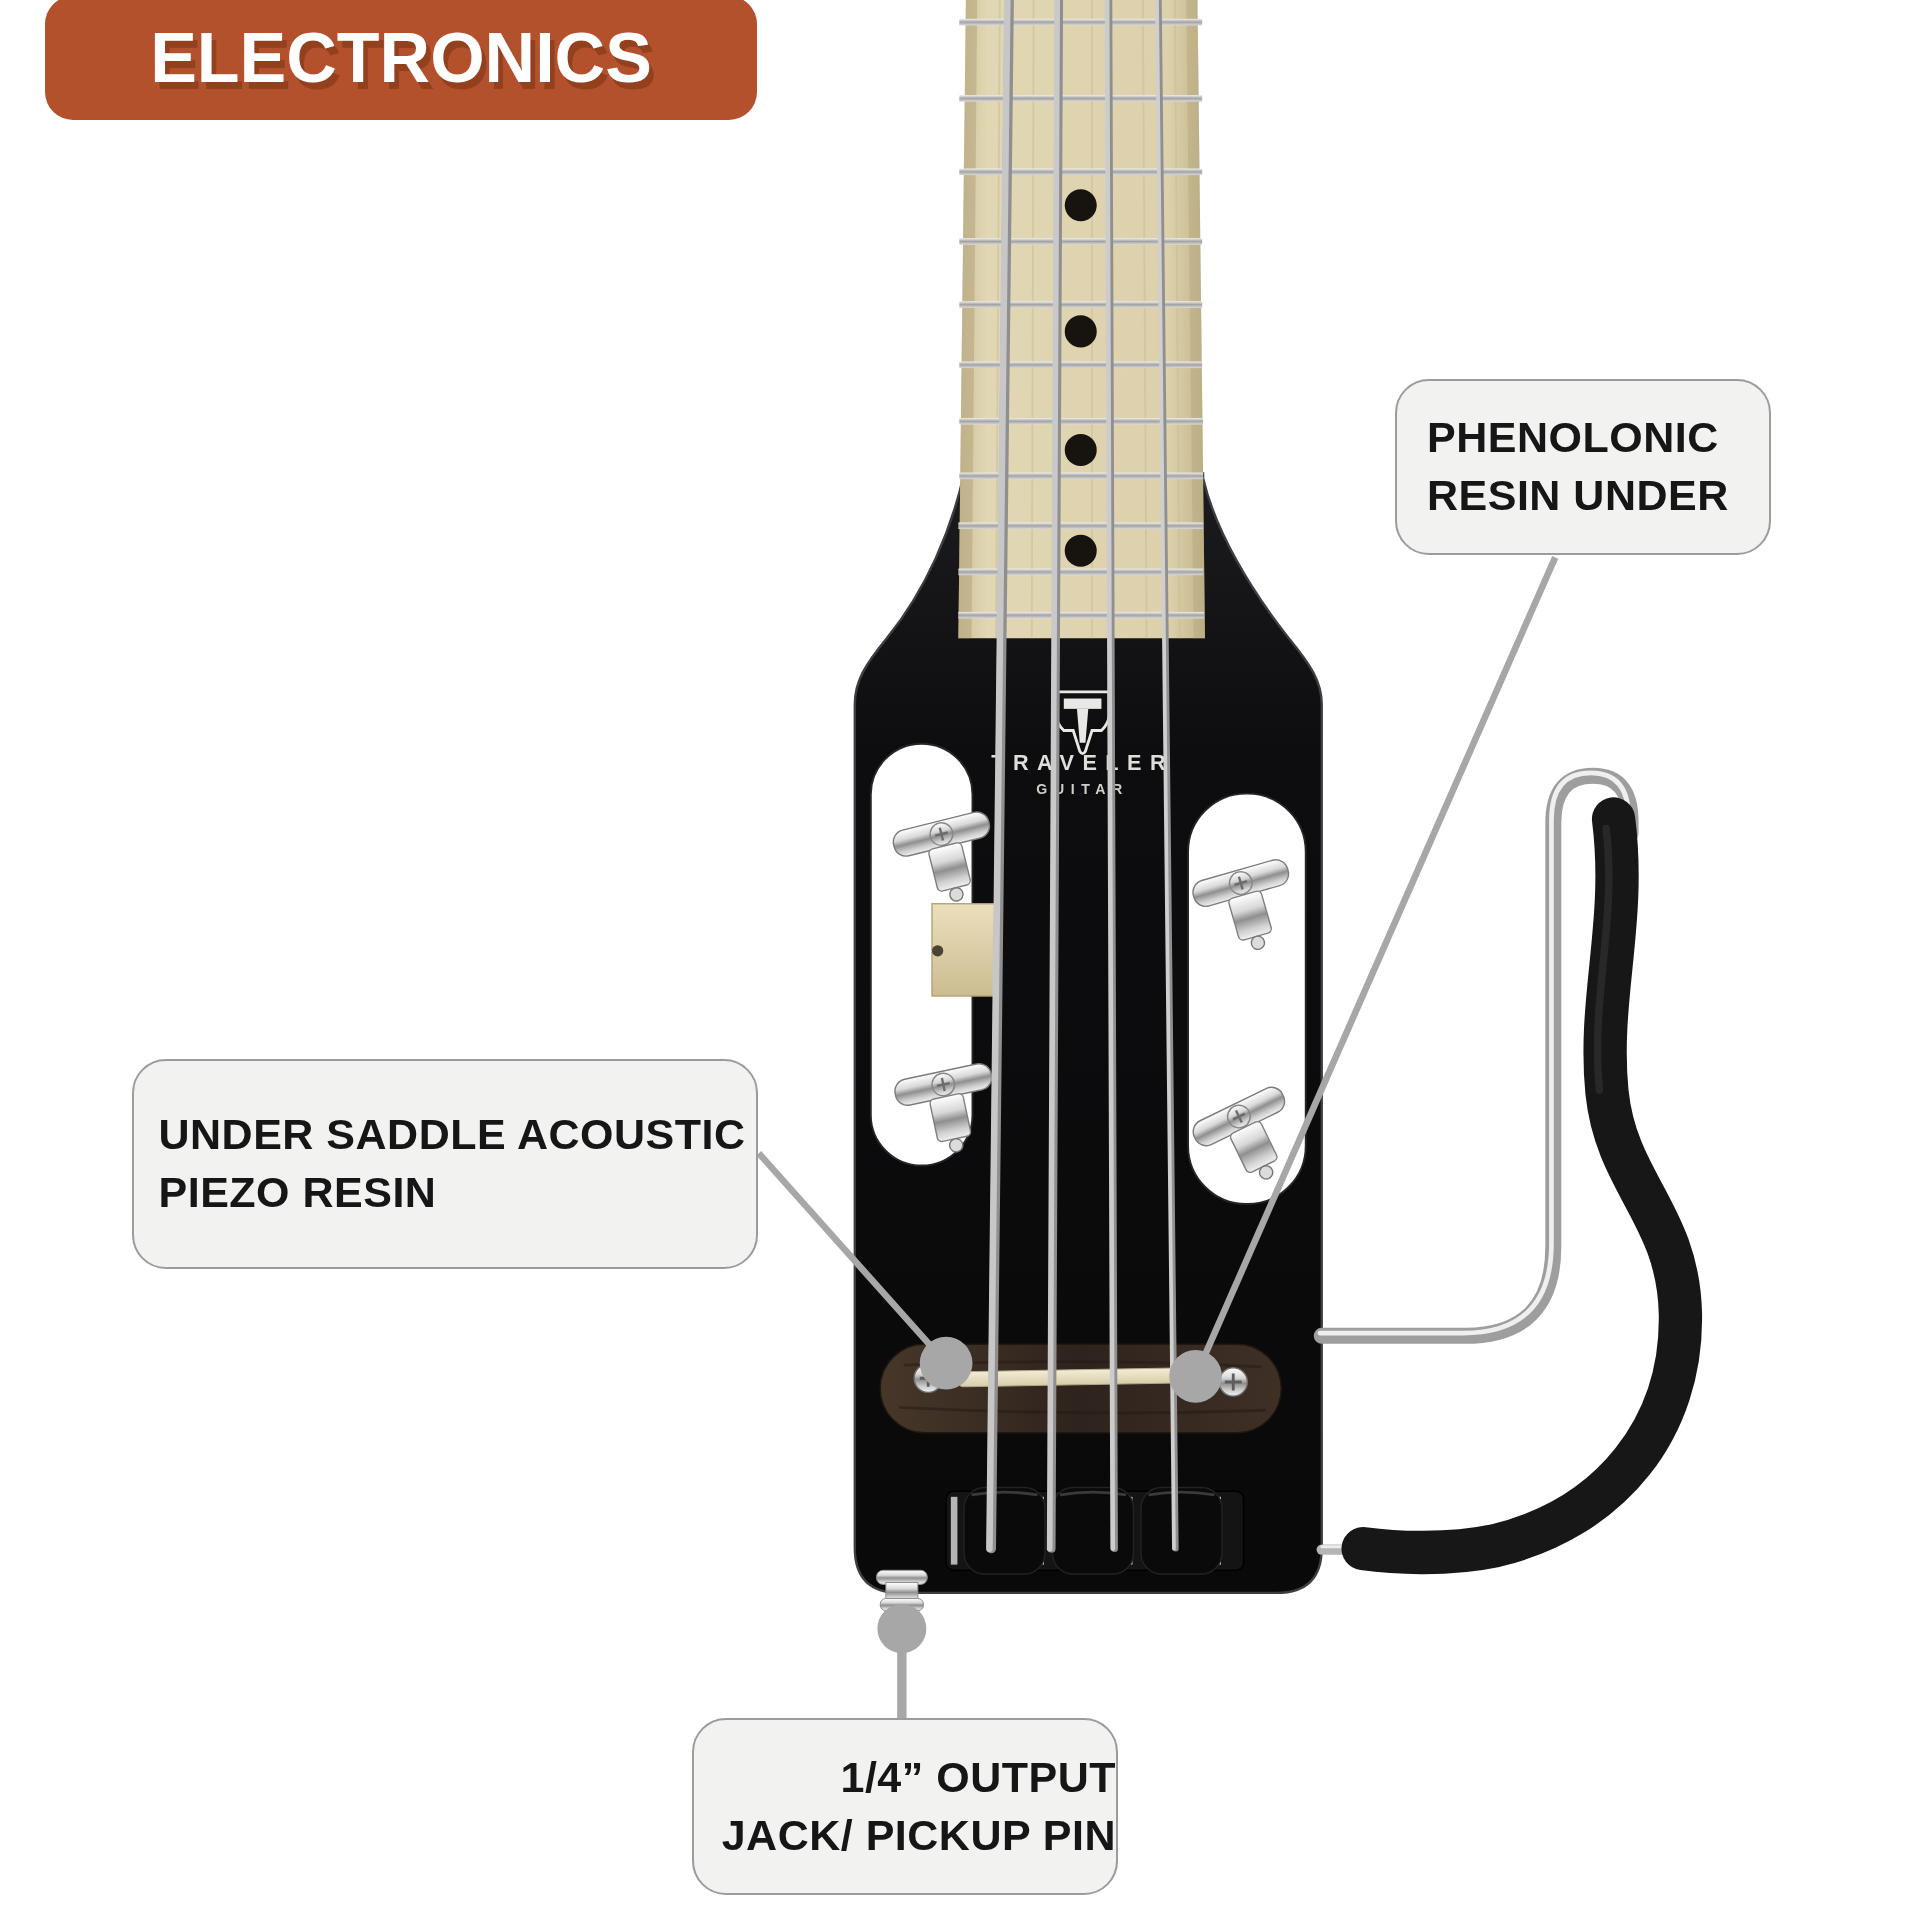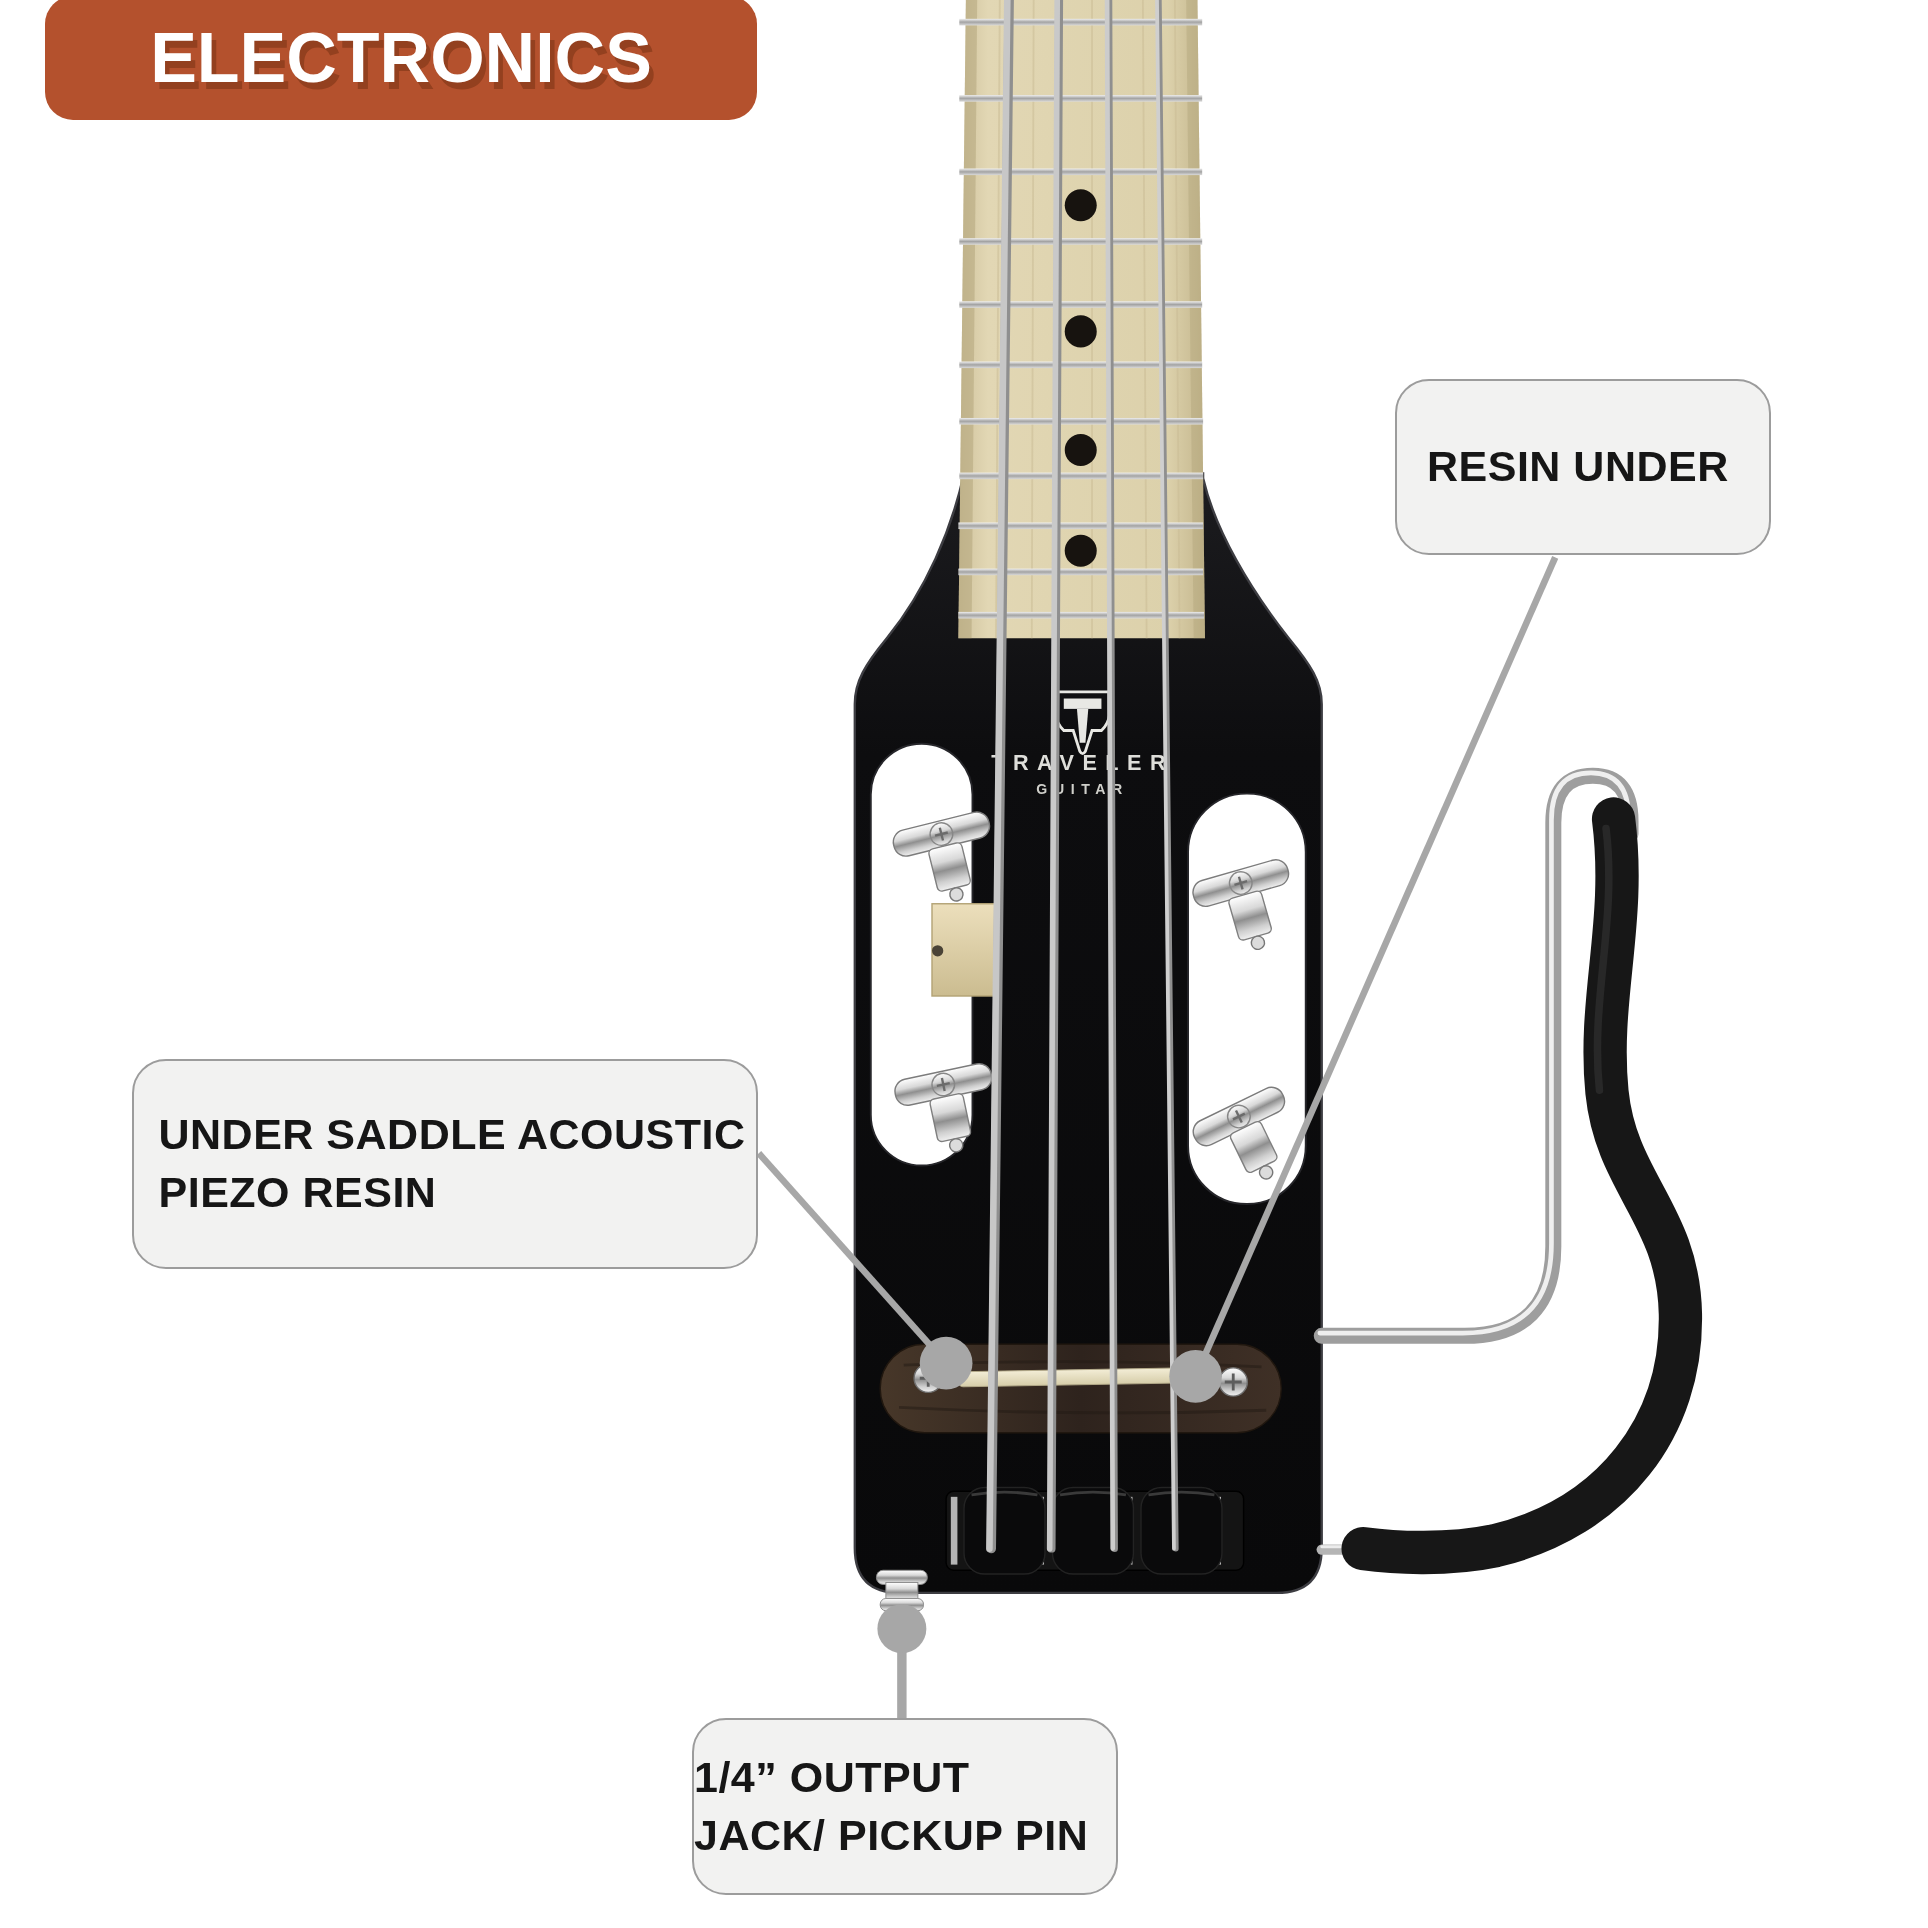--- a/index.html
+++ b/index.html
@@ -32,21 +32,21 @@
   .callout{
     position:absolute;background:var(--callout-bg);
     border:2.8px solid var(--callout-border);border-radius:34px;
     display:flex;flex-direction:column;justify-content:center;
     color:var(--callout-text);font-weight:700;font-size:43px;line-height:1.34;
     letter-spacing:0.5px;box-sizing:border-box;white-space:nowrap;
   }
   .callout div{pointer-events:none;}
   .callout-saddle{left:1395px;top:379px;width:376px;height:176px;padding-left:30px;}
   .callout-piezo{left:132px;top:1059px;width:626px;height:210px;padding-left:24.5px;}
-  .callout-jack{left:692px;top:1718px;width:426px;height:177px;text-align:left;}
+  .callout-jack{left:692px;top:1718px;width:426px;height:177px;text-align:right;}
 
   .connector{stroke:var(--connector);fill:none;}
   .connector-dot{fill:var(--connector);}
   .foam{stroke:var(--foam-black);}
 </style>
 </head>
 <body>
 
 <div class="stage">
 
@@ -221,20 +221,21 @@
       <path class="connector" d="M 958,1730 L 958,1832" stroke-width="10"></path>
       <circle class="connector-dot" cx="958" cy="1730" r="26"></circle>
     </g>
   </svg>
 
   <div class="banner">
     <span>ELECTRONICS</span>
   </div>
 
   <div class="callout callout-saddle">
+    <div>PHENOLONIC</div>
     <div>RESIN UNDER</div>
   </div>
 
   <div class="callout callout-piezo">
     <div>UNDER SADDLE ACOUSTIC</div>
     <div>PIEZO RESIN</div>
   </div>
 
   <div class="callout callout-jack">
     <div>1/4” OUTPUT</div>

